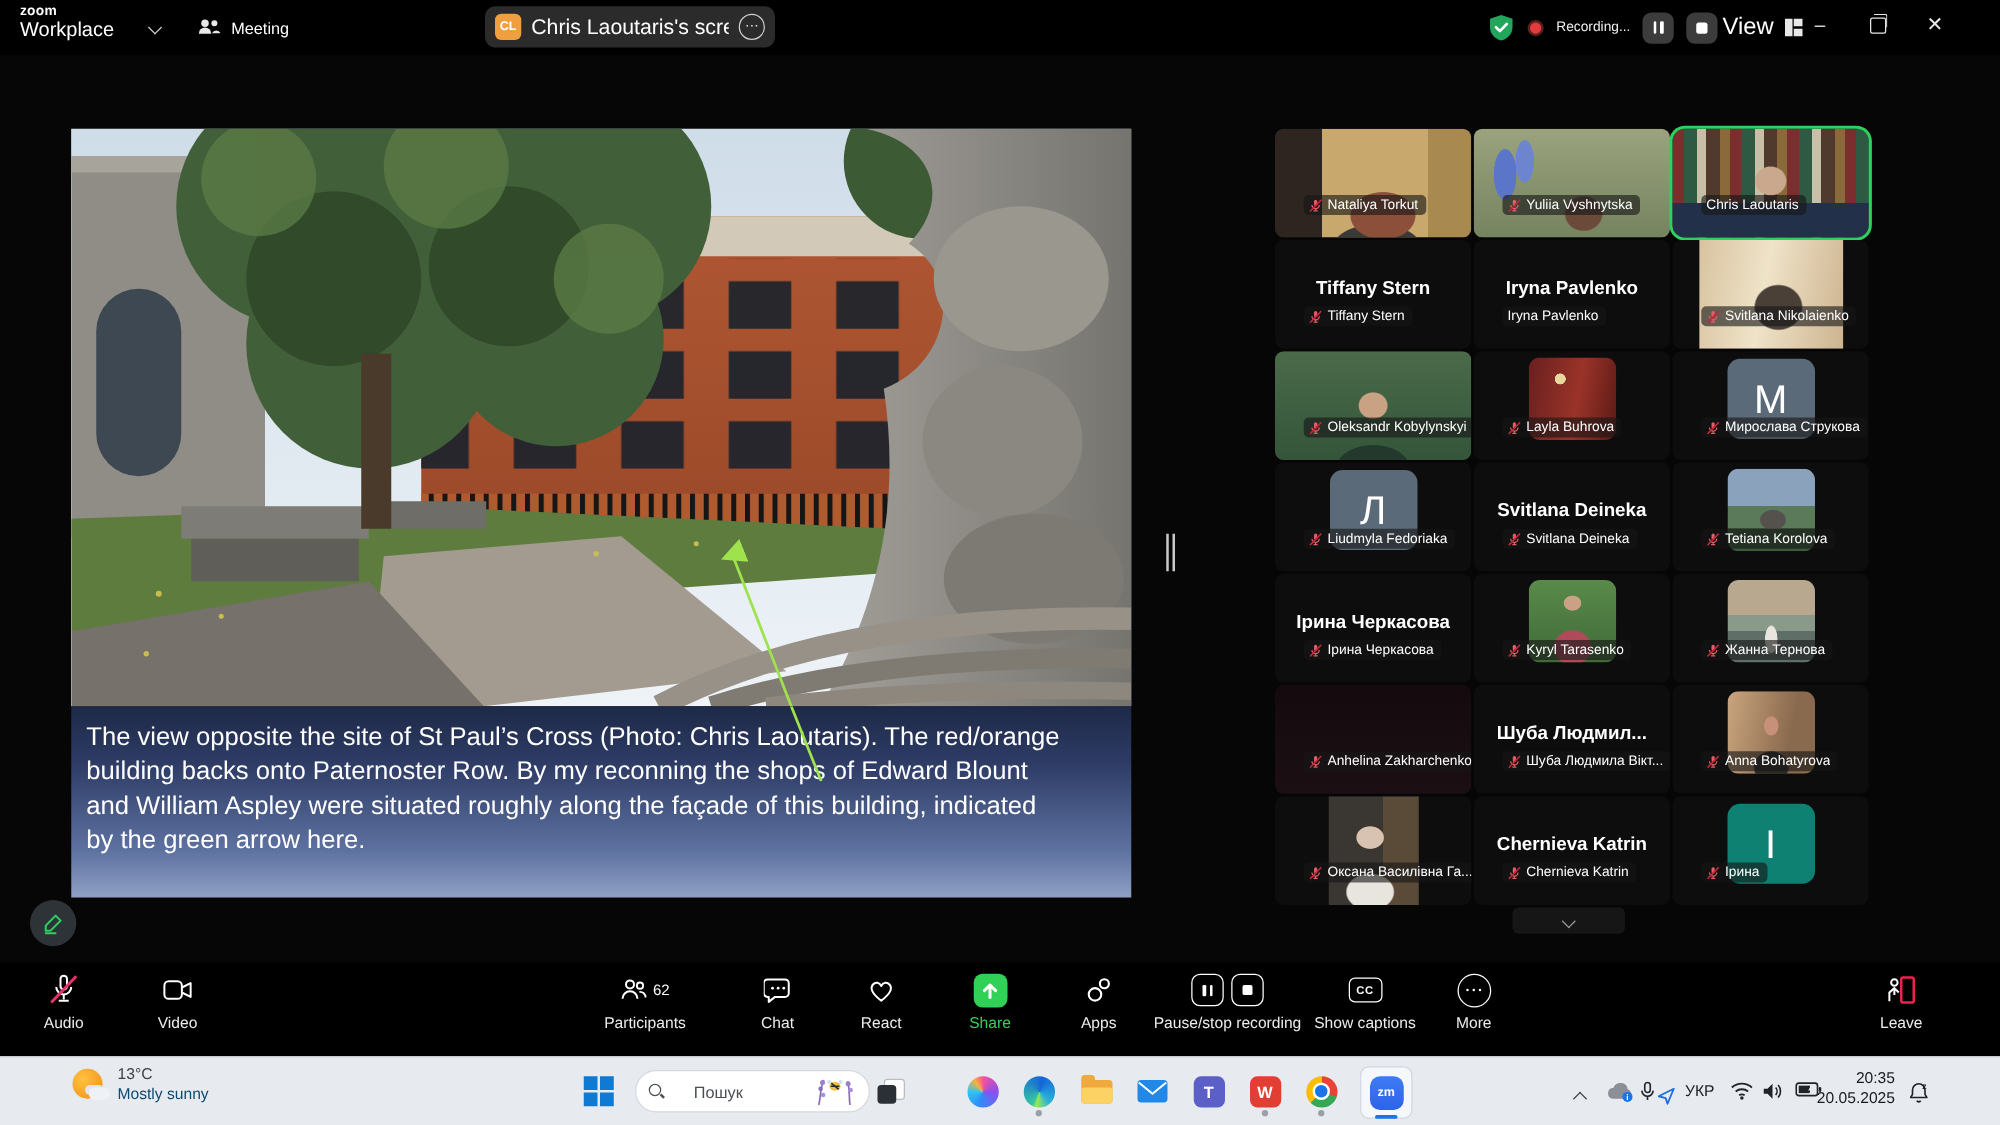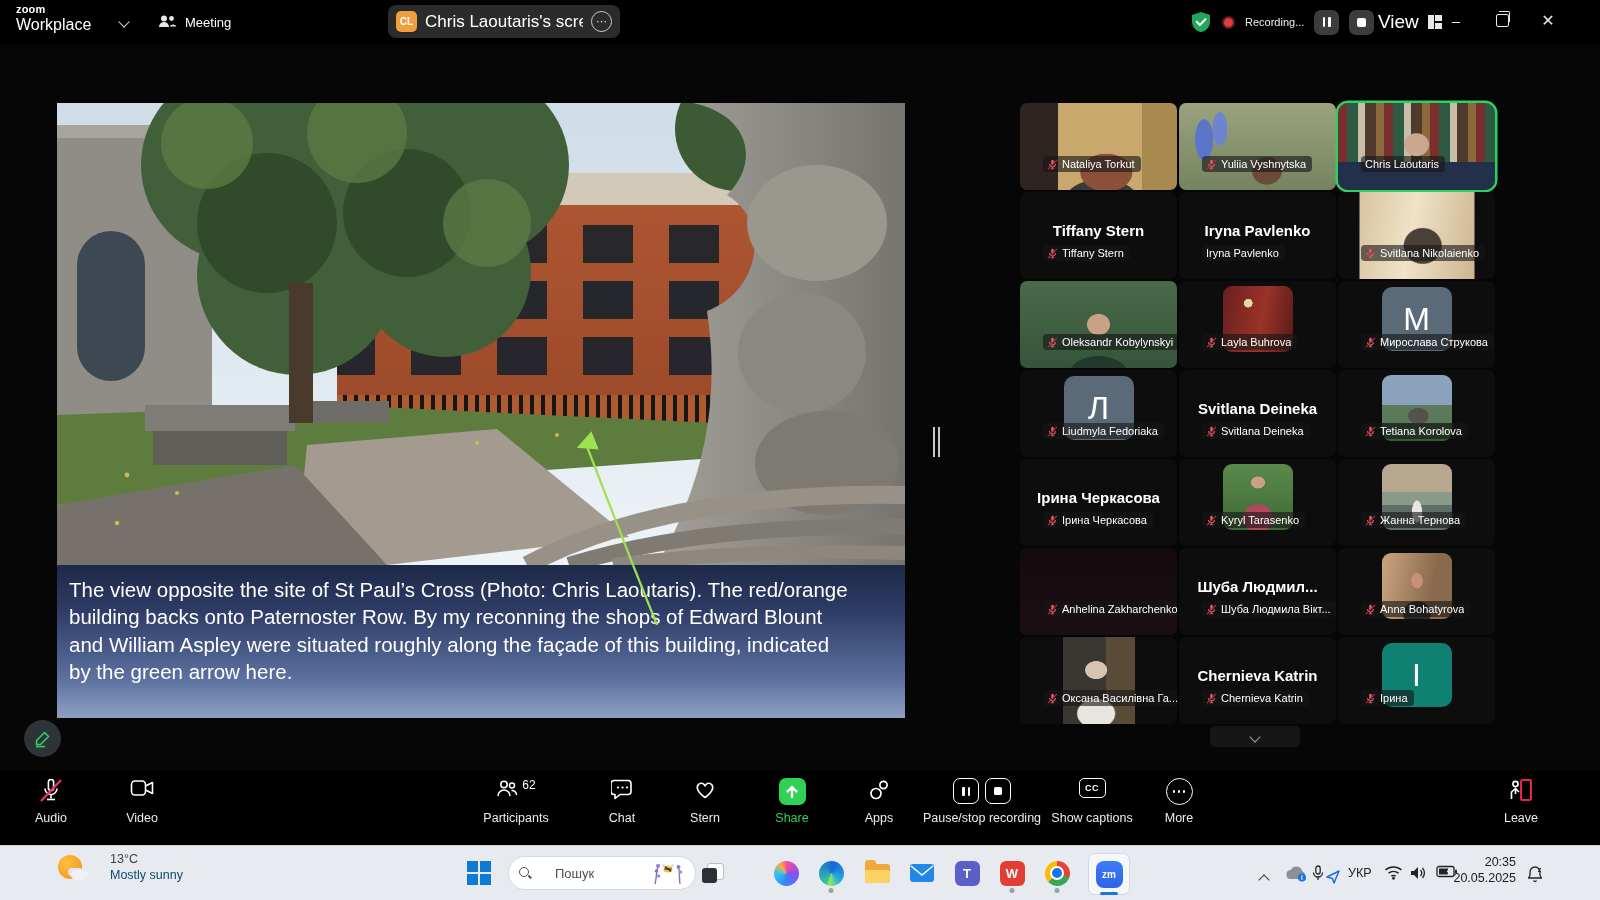--- a/index.html
+++ b/index.html
@@ -117,42 +117,42 @@
     radial-gradient(ellipse 9px 20px at 50% 72%, #e8e4de 0 52%, rgba(0,0,0,0) 58%),
     linear-gradient(#b8a890 0 42%, #8a9a8a 42% 62%, #5f6f68 62%);}
   .av-girl-tan{background:
     radial-gradient(ellipse 12px 16px at 50% 42%, #c89078 0 45%, rgba(0,0,0,0) 50%),
     radial-gradient(ellipse 24px 22px at 50% 92%, #2e2a26 0 55%, rgba(0,0,0,0) 60%),
     linear-gradient(100deg,#caa57e,#8a6a4e 70%);}
 
   
   .zbar{position:absolute;left:0;top:770px;width:1600px;height:75px;background:#000;}
   .tbb{position:absolute;top:8px;display:flex;flex-direction:column;align-items:center;}
-  .tbb .ic{height:28px;display:flex;align-items:flex-start;justify-content:center;}
+  .tbb .ic{height:28px;display:flex;align-items:center;justify-content:center;}
   .tbb .lbl{margin-top:5px;font-size:12.5px;color:#ececec;white-space:nowrap;}
   .tbb .lbl.green{color:#31d158;}
   .share-ic{width:27px;height:27px;background:#31d158;border-radius:7px;display:flex;align-items:center;justify-content:center;}
   .rec-outline{width:24px;height:24px;border:1.8px solid #fff;border-radius:7px;display:flex;align-items:center;justify-content:center;gap:3px;}
   .rec-outline .bar{width:2.6px;height:9px;background:#fff;border-radius:1px;}
   .rec-outline .stop{width:8px;height:8px;background:#fff;border-radius:1.5px;}
   .cc-ic{width:25px;height:18px;border:1.8px solid #fff;border-radius:5px;display:flex;align-items:center;justify-content:center;
          font-size:9px;font-weight:bold;color:#fff;letter-spacing:.5px;}
   .more-ic{width:25px;height:25px;border:1.8px solid #fff;border-radius:50%;display:flex;align-items:center;justify-content:center;gap:2.5px;}
   .more-ic i{width:2.6px;height:2.6px;background:#fff;border-radius:50%;}
   .count{font-size:12px;color:#fff;margin-left:4px;}
 
   
   .taskbar{position:absolute;left:0;top:845px;width:1600px;height:55px;background:#e7ebf0;border-top:1px solid #cfd4da;color:#3a3f44;}
   .weather{position:absolute;left:58px;top:6px;display:flex;align-items:center;gap:9px;}
   .wicon{position:relative;width:27px;height:27px;}
   .wicon .sun{position:absolute;left:0;top:1px;width:24px;height:24px;border-radius:50%;
               background:radial-gradient(circle at 35% 35%,#ffc23d,#f08c1e);}
   .wicon .cld{position:absolute;right:-3px;bottom:1px;width:17px;height:10px;background:#eef2f6;border-radius:8px;
               box-shadow:-4px -3px 0 -1px #dfe6ee;}
-  .wtxt{line-height:1.25;font-size:12.5px;color:#3c4046;margin-left:16px;}
+  .wtxt{line-height:1.25;font-size:12.5px;color:#3c4046;}
   .wtxt .t2{color:#0c4a6e;}
   .startbtn{position:absolute;left:467px;top:15px;display:grid;grid-template-columns:11px 11px;grid-template-rows:11px 11px;gap:2px;}
   .startbtn i{background:#0e7ad3;}
   .searchbox{position:absolute;left:508px;top:10px;width:188px;height:34px;background:#fff;border:1px solid #d4d9df;
              border-radius:17px;display:flex;align-items:center;padding:0 10px;box-sizing:border-box;gap:24px;}
   .mag{position:relative;width:12px;height:12px;flex:0 0 auto;}
   .mag:before{content:"";position:absolute;left:0;top:0;width:8px;height:8px;border:1.6px solid #4a4f55;border-radius:50%;}
   .mag:after{content:"";position:absolute;left:8.5px;top:8.5px;width:4px;height:1.6px;background:#4a4f55;transform:rotate(45deg);}
   .searchbox .ph{font-size:13px;color:#4a4f55;flex:1;}
   .tbi{position:absolute;top:12px;width:30px;height:30px;display:flex;align-items:center;justify-content:center;}
@@ -717,21 +717,21 @@
       </span>
       <span class="lbl">Chat</span>
     </div>
 
     <div class="tbb" style="left:675px;width:60px;">
       <span class="ic">
         <svg width="24" height="22" viewBox="0 0 24 22">
           <path d="M12,19.5 C4.5,14 3,9.5 5.2,6.8 C7.4,4.2 10.6,5 12,7.8 C13.4,5 16.6,4.2 18.8,6.8 C21,9.5 19.5,14 12,19.5 Z" fill="none" stroke="#fff" stroke-width="1.6" stroke-linejoin="round"></path>
         </svg>
       </span>
-      <span class="lbl">Stern</span>
+      <span class="lbl">React</span>
     </div>
 
     <div class="tbb" style="left:757px;width:70px;">
       <span class="ic">
         <span class="share-ic">
           <svg width="14" height="15" viewBox="0 0 14 15">
             <path d="M7,13 V3 M7,3 L2.5,7.5 M7,3 L11.5,7.5" stroke="#fff" stroke-width="2.4" fill="none" stroke-linecap="round" stroke-linejoin="round"></path>
           </svg>
         </span>
       </span>

